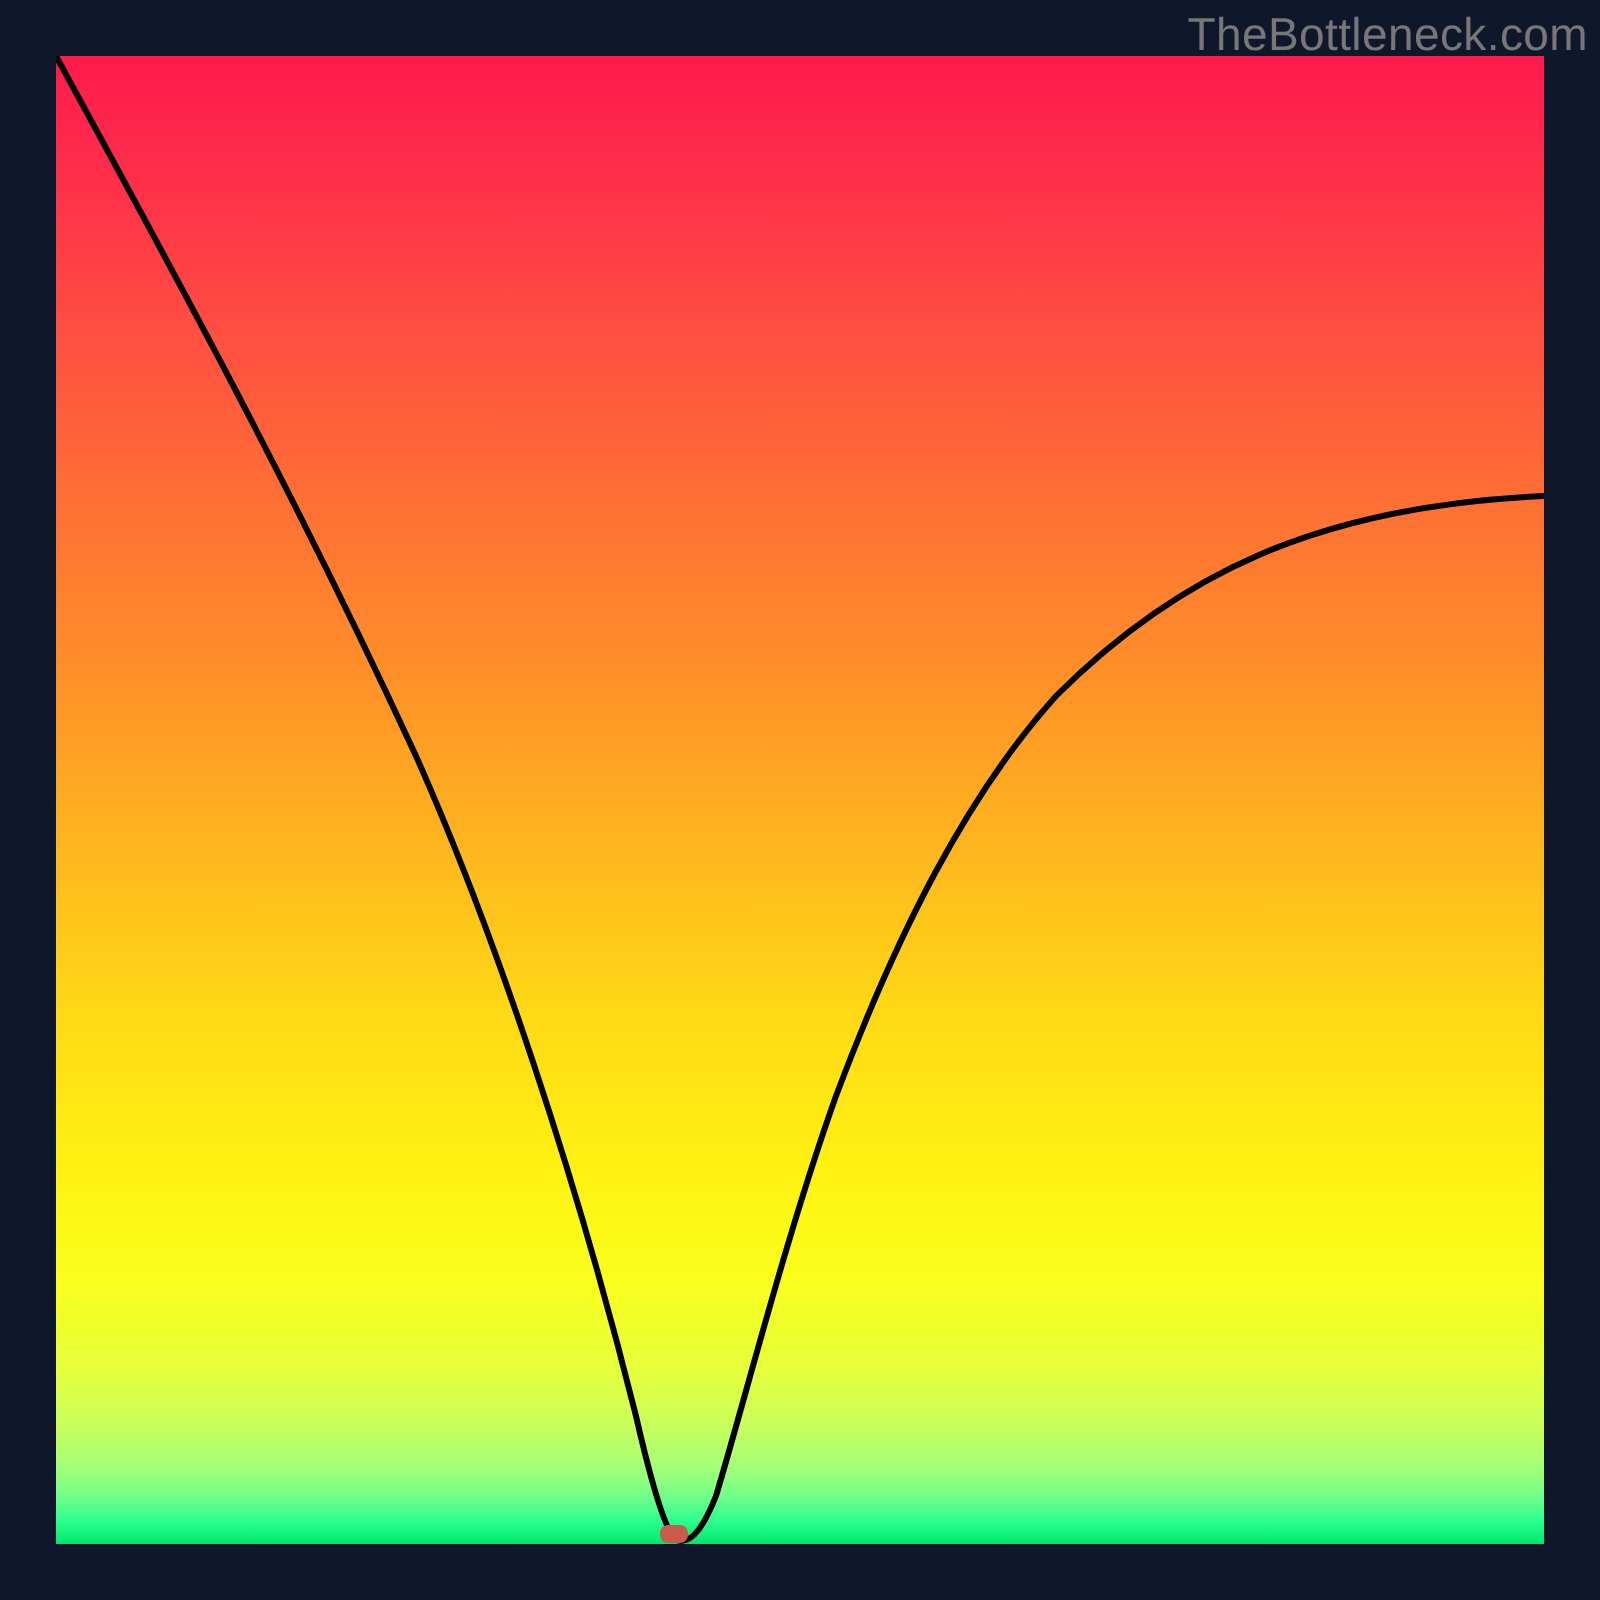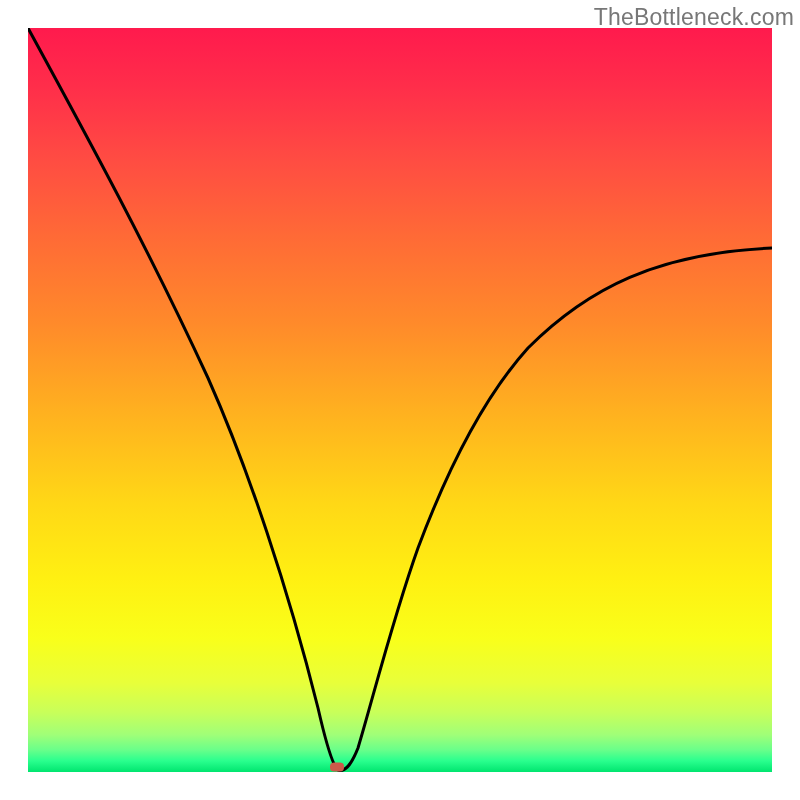--- a/index.html
+++ b/index.html
@@ -10,21 +10,21 @@
     background: #000;
     overflow: hidden;
     font-family: Arial, Helvetica, sans-serif;
   }
   .frame {
     position: absolute;
     top: 0;
     left: 0;
     width: 800px;
     height: 800px;
-    background: #ffffff;
+    background: #0f172a;
   }
   .plot-area {
     position: absolute;
     top: 28px;
     left: 28px;
     width: 744px;
     height: 744px;
     overflow: hidden;
   }
   .gradient-bg {

